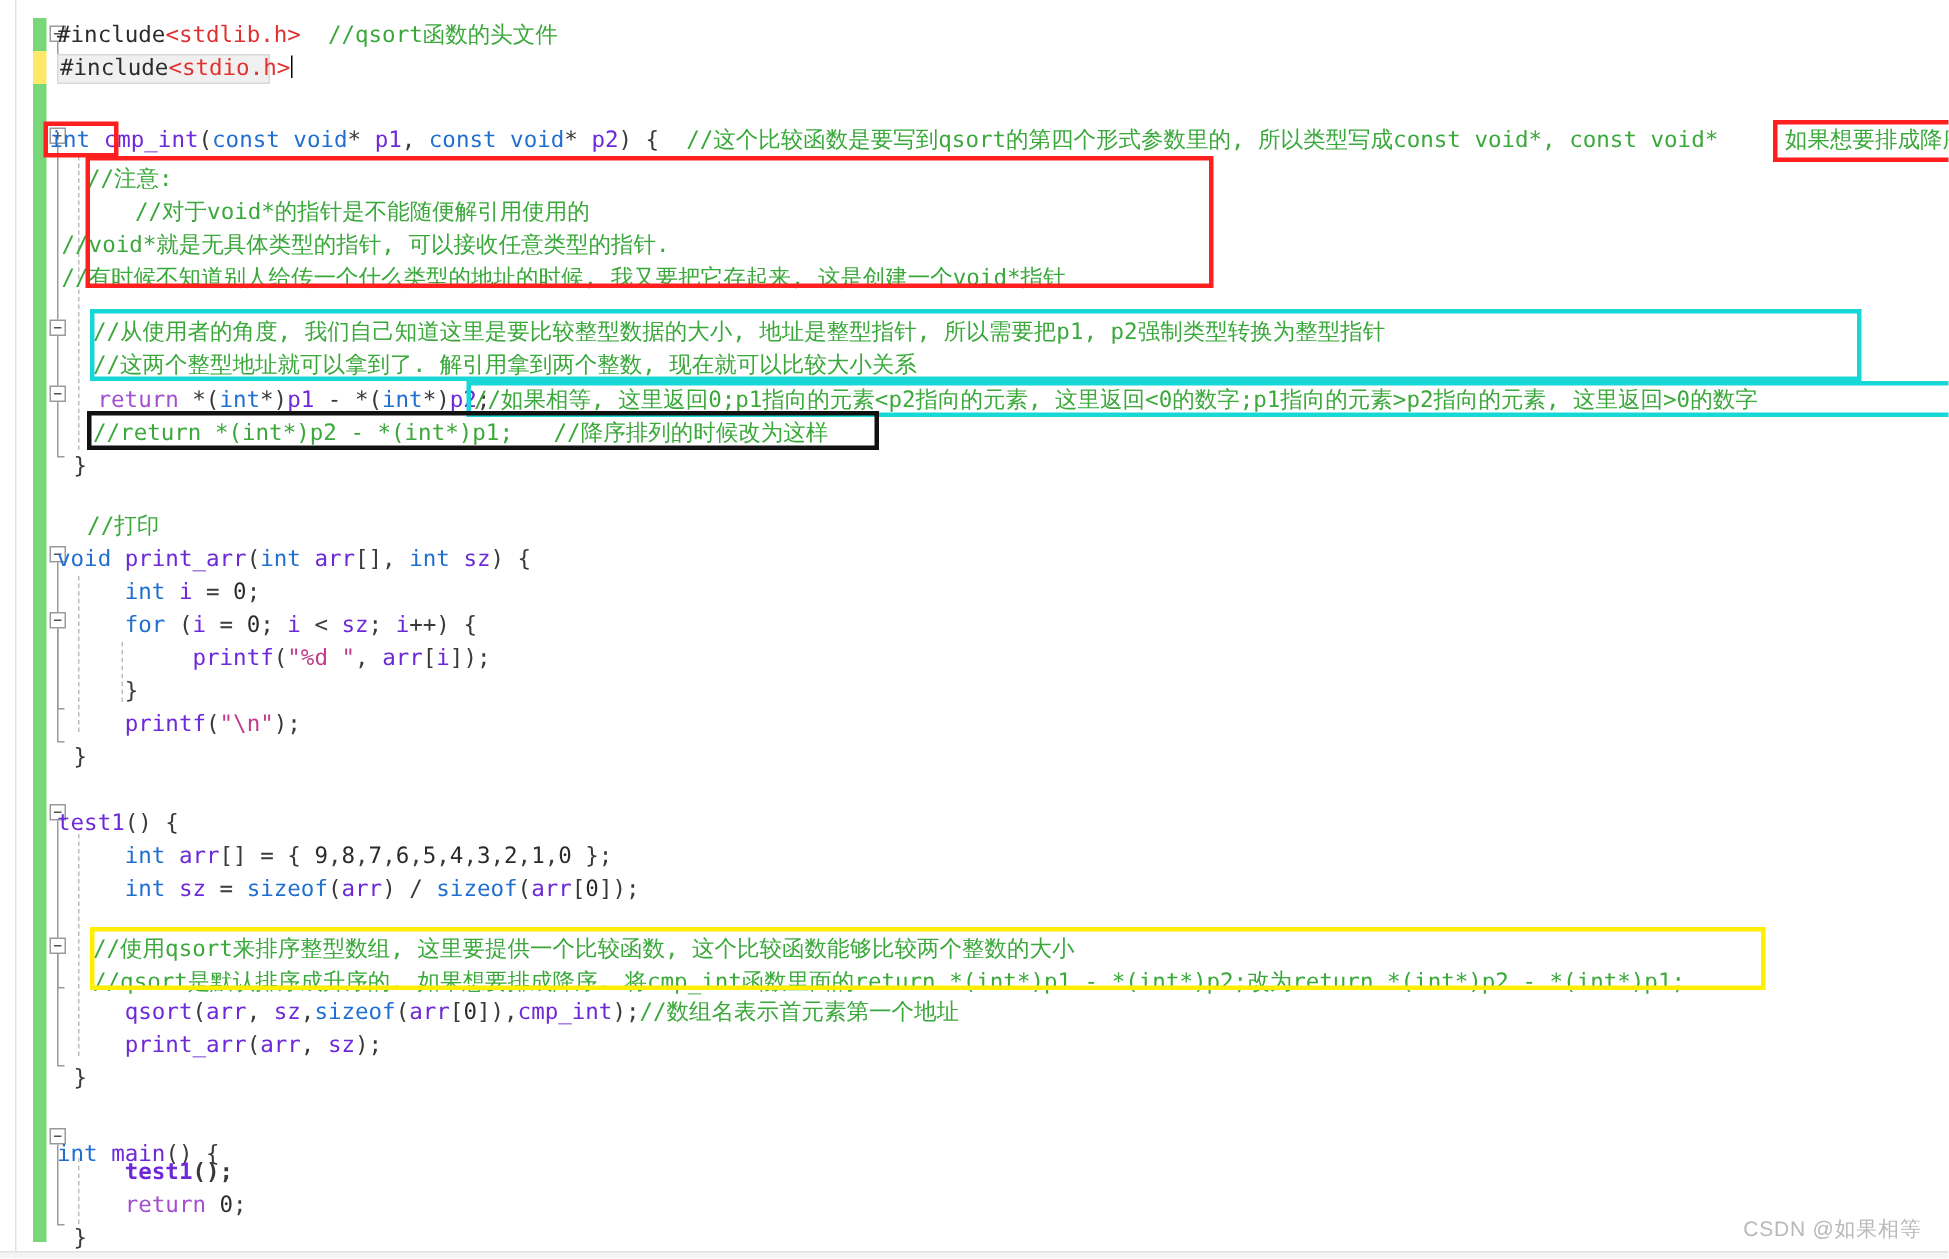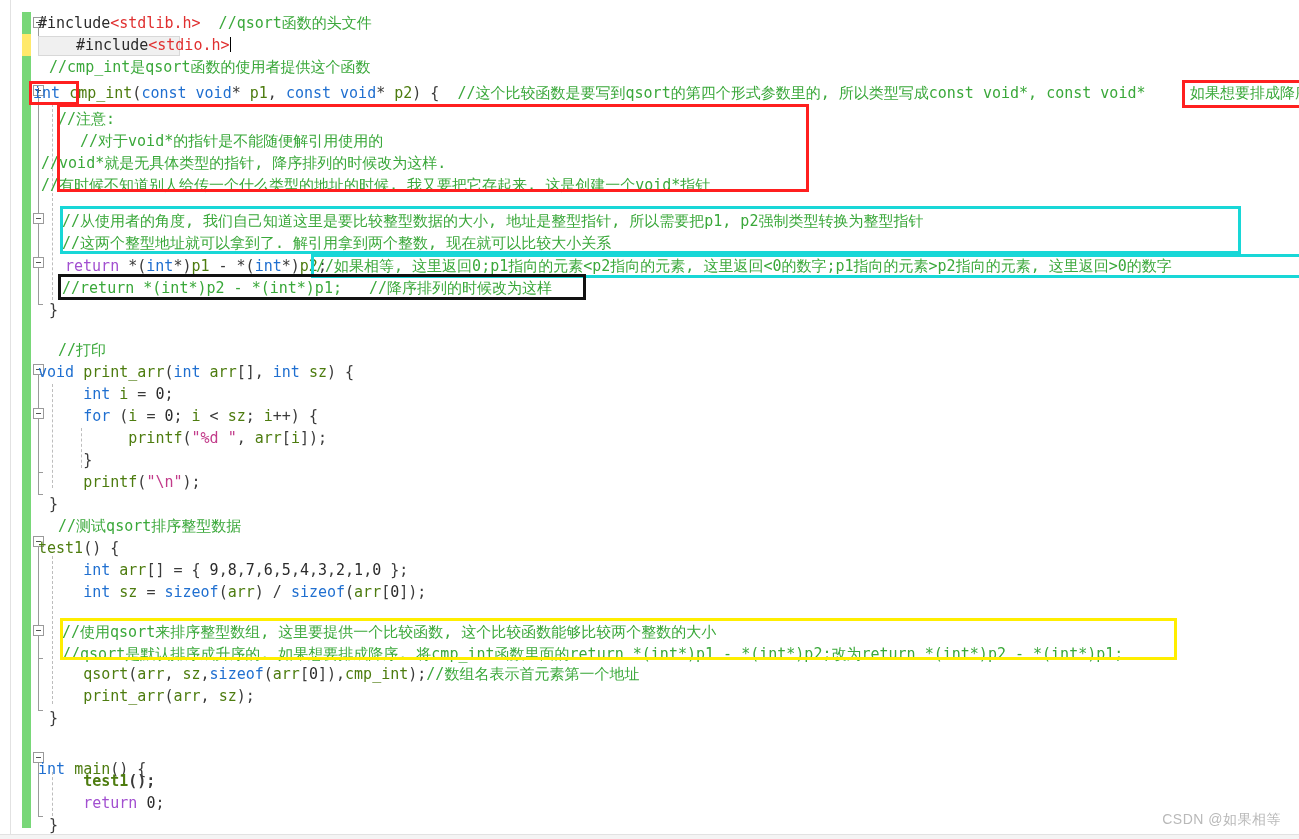--- a/index.html
+++ b/index.html
@@ -106,21 +106,21 @@
     position: absolute;
     width: 0;
     border-left: 1px dashed #bdbdbd;
   }
 
   
   .kw   { color: #1f6fd0; }      
   .ret  { color: #a24fd0; }      
   .pp   { color: #2b2b2b; }      
   .hdr  { color: #e03030; }      
-  .id   { color: #4d7c0f; }      
+  .id   { color: #6d28d9; }      
   .num  { color: #2b2b2b; }
   .str  { color: #c23b8a; }      
   .cmt  { color: #3aa83a; }      
   .punc { color: #3a3a3a; }
   .cursor {
     display: inline-block;
     width: 1px; height: 15px;
     background: #000;
     vertical-align: -2px;
   }
@@ -195,30 +195,29 @@
   <div class="iguide" style="left:81px; top:428px; height:40px;"></div>
   <div class="iguide" style="left:52px; top:556px; height:148px;"></div>
   <div class="iguide" style="left:52px; top:772px; height:44px;"></div>
 
   <div class="ln-selected" style="left:38px; top:36px; width:142px;"></div>
 
   <div class="code-layer">
 
     <div class="line" style="top:12px; left:38px;"><span class="pp">#include</span><span class="hdr">&lt;stdlib.h&gt;</span><span class="cmt">  //qsort函数的头文件</span></div>
 
-    <div class="line" style="top:34px; left:40px;padding-left:36px;"><span class="pp">#include</span><span class="hdr">&lt;stdio.h&gt;</span><span class="cursor"></span></div>
-
-    <div class="line" style="top:56px; left:40px;"><span class="cmt"> //cmp_int是qsort函数的使用者提供这个函数</span></div>
+    <div class="line" style="top:34px; left:40px;"><span class="pp">#include</span><span class="hdr">&lt;stdio.h&gt;</span><span class="cursor"></span></div>
+
 
     <div class="line" style="top:82px; left:33px;"><span class="kw">int</span> <span class="id">cmp_int</span><span class="punc">(</span><span class="kw">const</span> <span class="kw">void</span><span class="punc">*</span> <span class="id">p1</span><span class="punc">,</span> <span class="kw">const</span> <span class="kw">void</span><span class="punc">*</span> <span class="id">p2</span><span class="punc">) {</span><span class="cmt">  //这个比较函数是要写到qsort的第四个形式参数里的, 所以类型写成const void*, const void*</span></div>
     <div class="line" style="top:82px; left:1190px;"><span class="cmt">如果想要排成降序</span></div>
 
     <div class="line" style="top:108px; left:58px;"><span class="cmt">//注意:</span></div>
-    <div class="line" style="top:130px; left:58px;padding-left:22px;"><span class="cmt">//对于void*的指针是不能随便解引用使用的</span></div>
-    <div class="line" style="top:152px; left:41px;"><span class="cmt">//void*就是无具体类型的指针, 降序排列的时候改为这样.</span></div>
+    <div class="line" style="top:130px; left:68px;padding-left:22px;"><span class="cmt">//对于void*的指针是不能随便解引用使用的</span></div>
+    <div class="line" style="top:152px; left:41px;"><span class="cmt">//void*就是无具体类型的指针, 可以接收任意类型的指针.</span></div>
     <div class="line" style="top:174px; left:41px;"><span class="cmt">//有时候不知道别人给传一个什么类型的地址的时候, 我又要把它存起来, 这是创建一个void*指针</span></div>
 
     <div class="line" style="top:210px; left:62px;"><span class="cmt">//从使用者的角度, 我们自己知道这里是要比较整型数据的大小, 地址是整型指针, 所以需要把p1, p2强制类型转换为整型指针</span></div>
     <div class="line" style="top:232px; left:62px;"><span class="cmt">//这两个整型地址就可以拿到了. 解引用拿到两个整数, 现在就可以比较大小关系</span></div>
 
     <div class="line" style="top:255px; left:65px;"><span class="ret">return</span> <span class="punc">*(</span><span class="kw">int</span><span class="punc">*)</span><span class="id">p1</span> <span class="punc">-</span> <span class="punc">*(</span><span class="kw">int</span><span class="punc">*)</span><span class="id">p2</span><span class="punc">;</span></div>
     <div class="line" style="top:255px; left:316px;"><span class="cmt">//如果相等, 这里返回0;p1指向的元素&lt;p2指向的元素, 这里返回&lt;0的数字;p1指向的元素&gt;p2指向的元素, 这里返回&gt;0的数字</span></div>
 
     <div class="line" style="top:277px; left:62px;"><span class="cmt">//return *(int*)p2 - *(int*)p1;   //降序排列的时候改为这样</span></div>
 
@@ -226,21 +225,20 @@
 
     <div class="line" style="top:339px; left:40px;"><span class="cmt">  //打印</span></div>
     <div class="line" style="top:361px; left:38px;"><span class="kw">void</span> <span class="id">print_arr</span><span class="punc">(</span><span class="kw">int</span> <span class="id">arr</span><span class="punc">[],</span> <span class="kw">int</span> <span class="id">sz</span><span class="punc">) {</span></div>
     <div class="line" style="top:383px; left:38px;"><span class="punc">     </span><span class="kw">int</span> <span class="id">i</span> <span class="punc">=</span> <span class="num">0</span><span class="punc">;</span></div>
     <div class="line" style="top:405px; left:38px;"><span class="punc">     </span><span class="kw">for</span> <span class="punc">(</span><span class="id">i</span> <span class="punc">=</span> <span class="num">0</span><span class="punc">;</span> <span class="id">i</span> <span class="punc">&lt;</span> <span class="id">sz</span><span class="punc">;</span> <span class="id">i</span><span class="punc">++) {</span></div>
     <div class="line" style="top:427px; left:38px;"><span class="punc">          </span><span class="id">printf</span><span class="punc">(</span><span class="str">"%d "</span><span class="punc">,</span> <span class="id">arr</span><span class="punc">[</span><span class="id">i</span><span class="punc">]);</span></div>
     <div class="line" style="top:449px; left:38px;"><span class="punc">     }</span></div>
     <div class="line" style="top:471px; left:38px;"><span class="punc">     </span><span class="id">printf</span><span class="punc">(</span><span class="str">"\n"</span><span class="punc">);</span></div>
     <div class="line" style="top:493px; left:40px;"><span class="punc"> }</span></div>
 
-    <div class="line" style="top:515px; left:40px;"><span class="cmt">  //测试qsort排序整型数据</span></div>
     <div class="line" style="top:537px; left:38px;"><span class="id">test1</span><span class="punc">() {</span></div>
     <div class="line" style="top:559px; left:38px;"><span class="punc">     </span><span class="kw">int</span> <span class="id">arr</span><span class="punc">[] = {</span> <span class="num">9</span><span class="punc">,</span><span class="num">8</span><span class="punc">,</span><span class="num">7</span><span class="punc">,</span><span class="num">6</span><span class="punc">,</span><span class="num">5</span><span class="punc">,</span><span class="num">4</span><span class="punc">,</span><span class="num">3</span><span class="punc">,</span><span class="num">2</span><span class="punc">,</span><span class="num">1</span><span class="punc">,</span><span class="num">0</span> <span class="punc">};</span></div>
     <div class="line" style="top:581px; left:38px;"><span class="punc">     </span><span class="kw">int</span> <span class="id">sz</span> <span class="punc">=</span> <span class="kw">sizeof</span><span class="punc">(</span><span class="id">arr</span><span class="punc">) /</span> <span class="kw">sizeof</span><span class="punc">(</span><span class="id">arr</span><span class="punc">[</span><span class="num">0</span><span class="punc">]);</span></div>
 
     <div class="line" style="top:621px; left:62px;"><span class="cmt">//使用qsort来排序整型数组, 这里要提供一个比较函数, 这个比较函数能够比较两个整数的大小</span></div>
     <div class="line" style="top:643px; left:62px;"><span class="cmt">//qsort是默认排序成升序的. 如果想要排成降序. 将cmp_int函数里面的return *(int*)p1 - *(int*)p2;改为return *(int*)p2 - *(int*)p1;</span></div>
     <div class="line" style="top:663px; left:38px;"><span class="punc">     </span><span class="id">qsort</span><span class="punc">(</span><span class="id">arr</span><span class="punc">,</span> <span class="id">sz</span><span class="punc">,</span><span class="kw">sizeof</span><span class="punc">(</span><span class="id">arr</span><span class="punc">[</span><span class="num">0</span><span class="punc">]),</span><span class="id">cmp_int</span><span class="punc">);</span><span class="cmt">//数组名表示首元素第一个地址</span></div>
     <div class="line" style="top:685px; left:38px;"><span class="punc">     </span><span class="id">print_arr</span><span class="punc">(</span><span class="id">arr</span><span class="punc">,</span> <span class="id">sz</span><span class="punc">);</span></div>
     <div class="line" style="top:707px; left:40px;"><span class="punc"> }</span></div>
 

